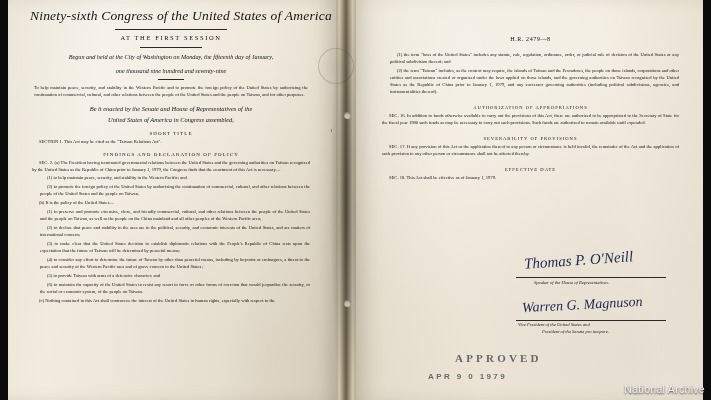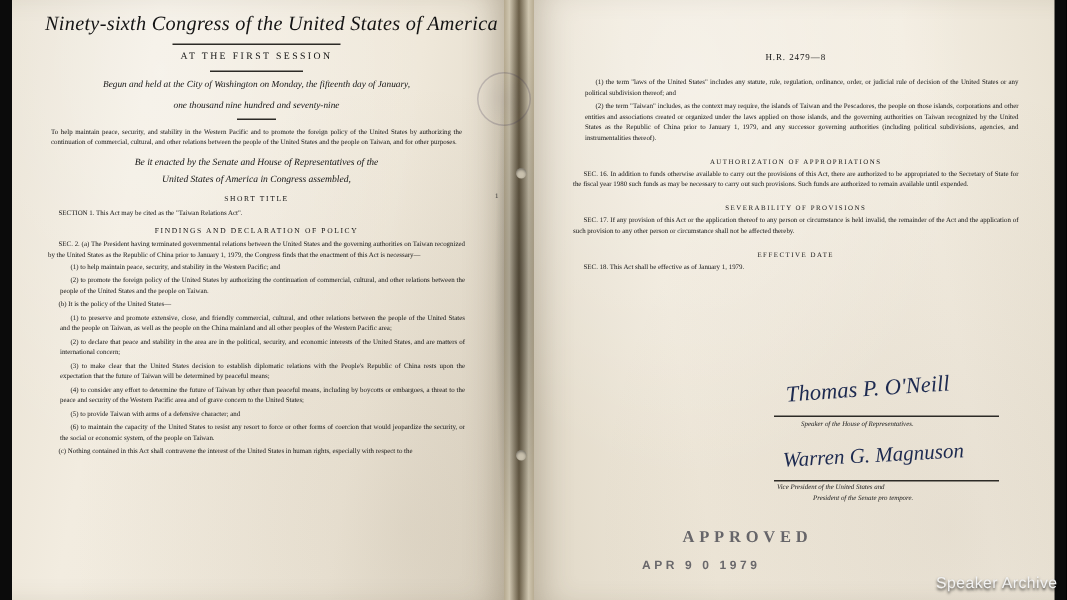--- a/index.html
+++ b/index.html
@@ -315,15 +315,15 @@
 
     <div class="sig-ink" style="left:166px; top:297px; font-size:14px; transform:rotate(-3deg);">Warren G. Magnuson</div>
     <div class="sig-line" style="left:160px; top:320px; width:150px;"></div>
     <div class="sig-caption" style="left:162px; top:322px;">Vice President of the United States and</div>
     <div class="sig-caption" style="left:186px; top:329px;">President of the Senate pro tempore.</div>
   </div>
 
   <div class="approved">APPROVED</div>
   <div class="approved-date">APR 9 0 1979</div>
 
-  <div class="watermark">Speaker Archive</div>
+  <div class="watermark">National Archive</div>
 
 </div>
 
 </body></html>

